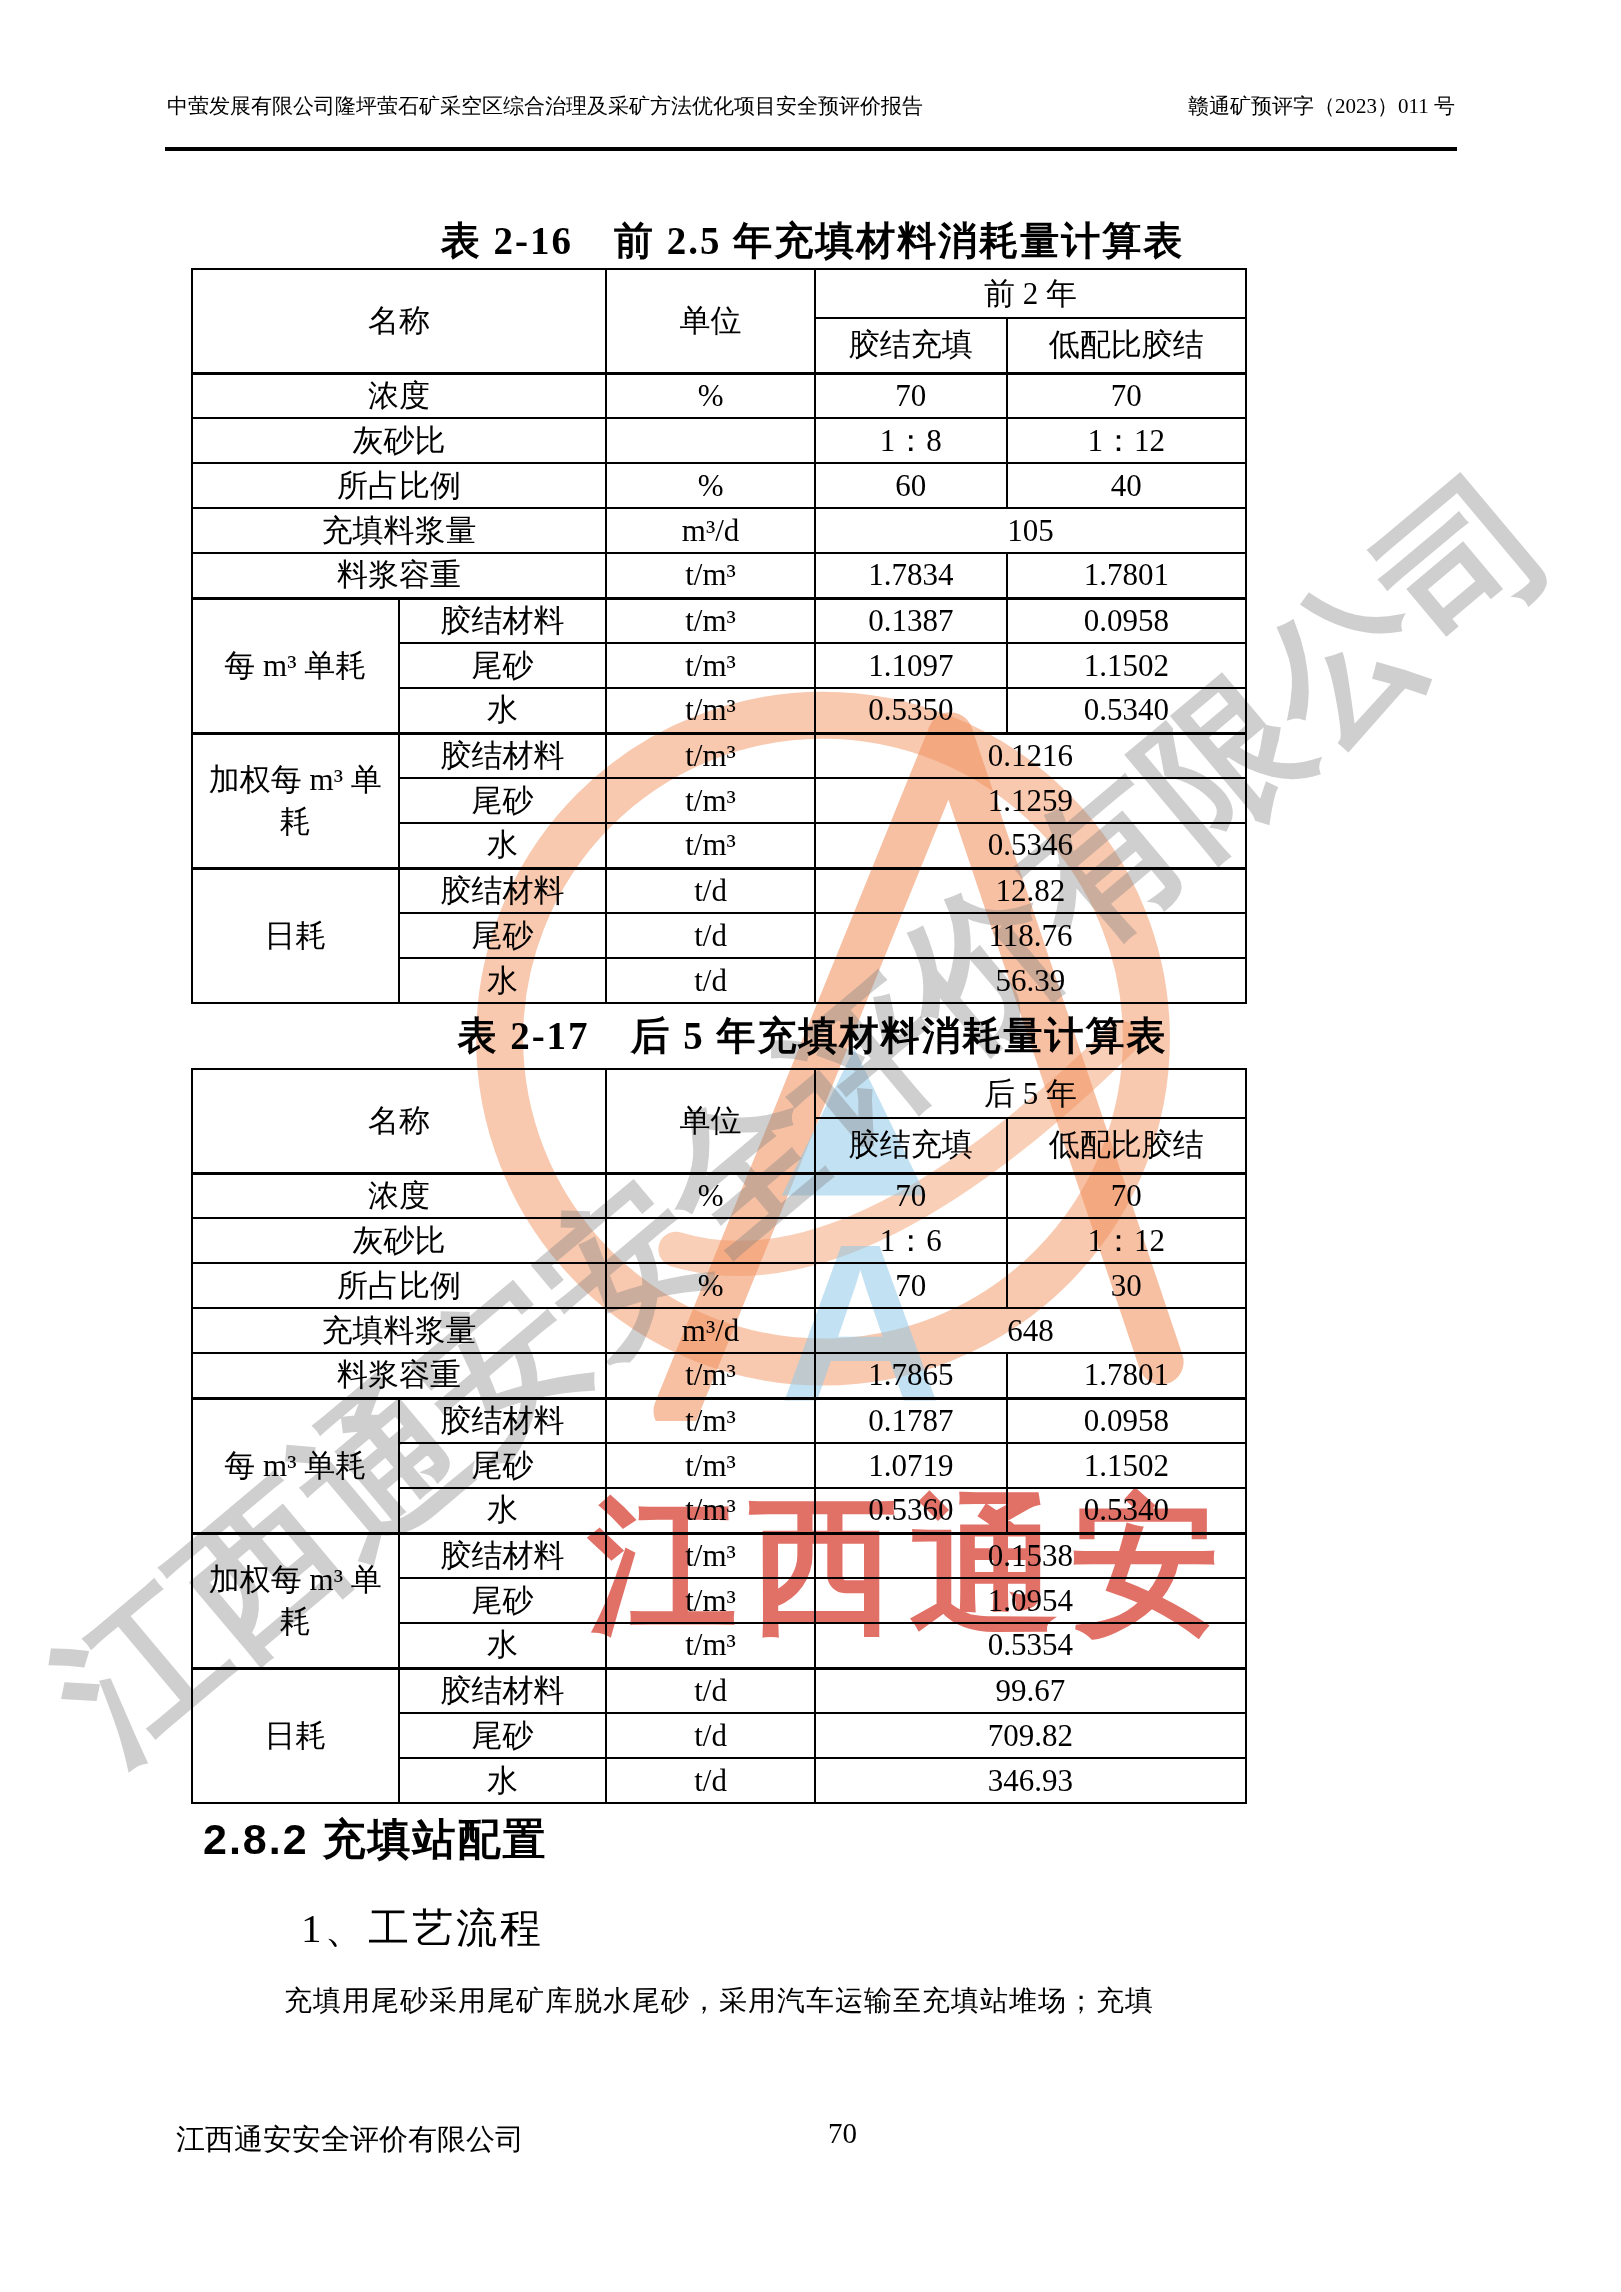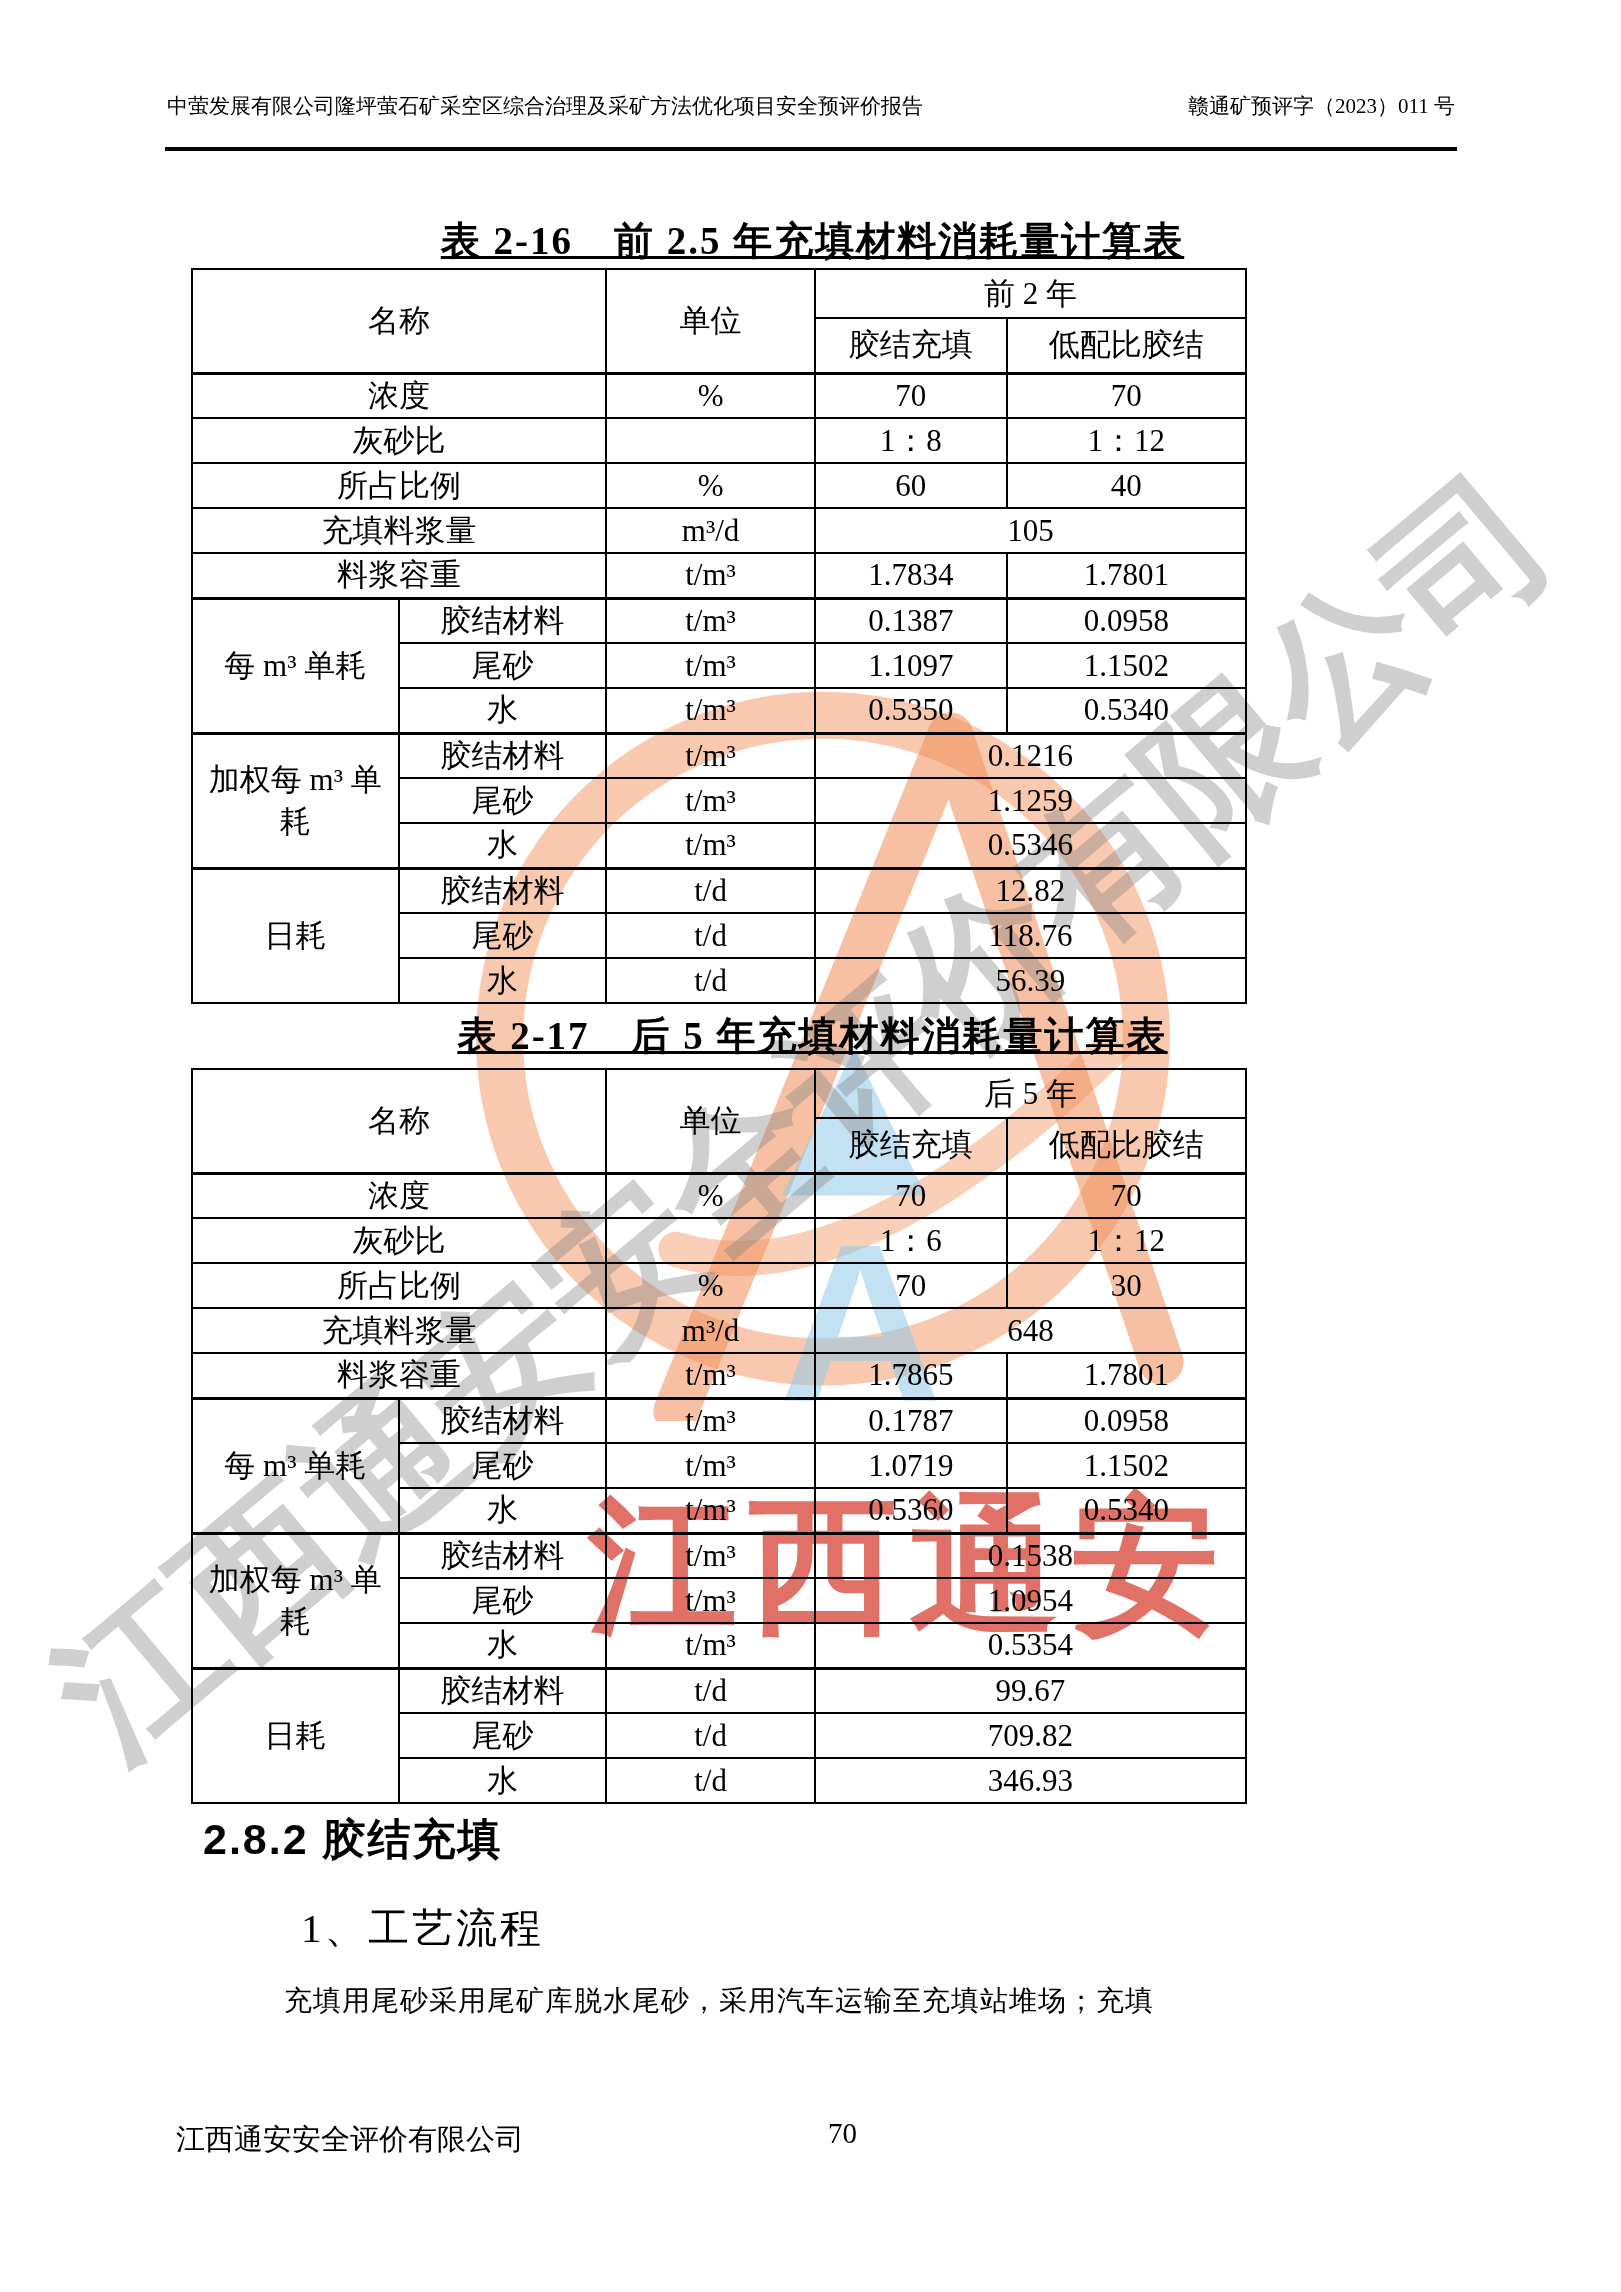--- a/index.html
+++ b/index.html
@@ -12,21 +12,21 @@
     position:absolute;top:92px;left:167px;width:1288px;
     display:flex;justify-content:space-between;align-items:flex-end;
     font-size:21px;font-weight:normal;white-space:nowrap;z-index:2;
   }
   .pg-header-rule{
     position:absolute;top:147px;left:165px;width:1292px;height:3.9px;background:#000;z-index:2;
   }
   
   .tbl-title{
     position:absolute;left:191px;width:1243px;text-align:center;
-    font-size:39px;font-weight:bold;letter-spacing:2px;z-index:2;text-decoration:underline;
+    font-size:39px;font-weight:bold;letter-spacing:2px;z-index:2;
   }
   #title-0{top:214px;}
   #title-1{top:1009px;}
   
   .tbl-wrap{position:absolute;left:191px;width:1056px;z-index:2;}
   #twrap-0{top:268px;}
   #twrap-1{top:1068px;}
   table.ctable{
     width:100%;border-collapse:collapse;table-layout:fixed;
     font-size:31px;background:transparent;
@@ -293,21 +293,21 @@
           </tr>
           <tr>
             <td>水</td>
             <td>t/d</td>
             <td colspan="2">346.93</td>
           </tr>
         </tbody>
       </table>
     </div>
 
-  <div class="sec-heading">2.8.2 胶结充填</div>
+  <div class="sec-heading">2.8.2 充填站配置</div>
   <div class="sub-heading">1、工艺流程</div>
   <div class="body-par">充填用尾砂采用尾矿库脱水尾砂，采用汽车运输至充填站堆场；充填</div>
 
   <div class="pg-footer-company">江西通安安全评价有限公司</div>
   <div class="pg-footer-num">70</div>
 
 </div>
 
 
 </body></html>

